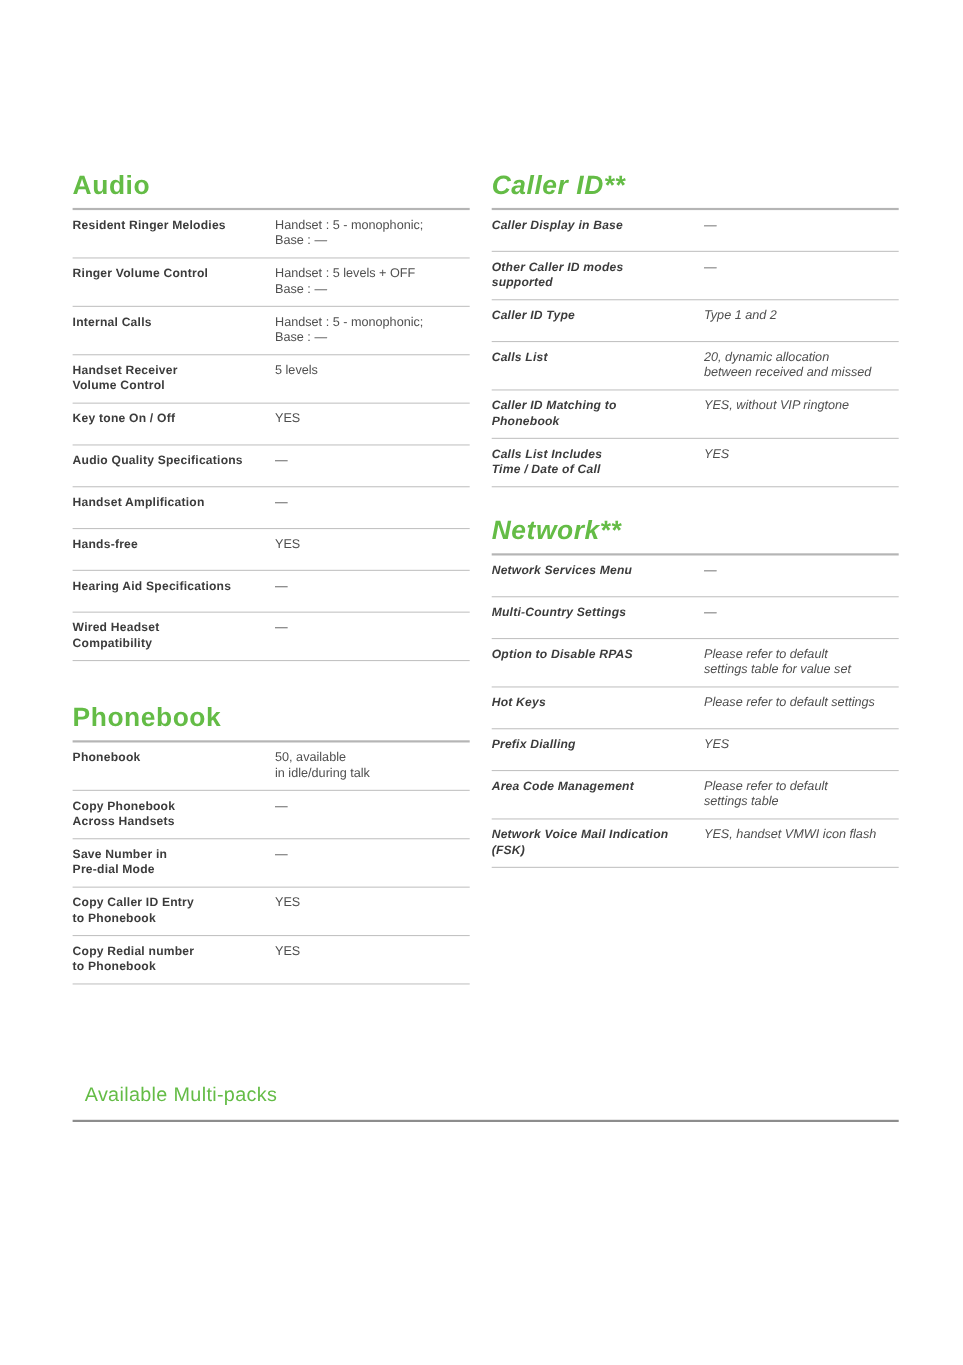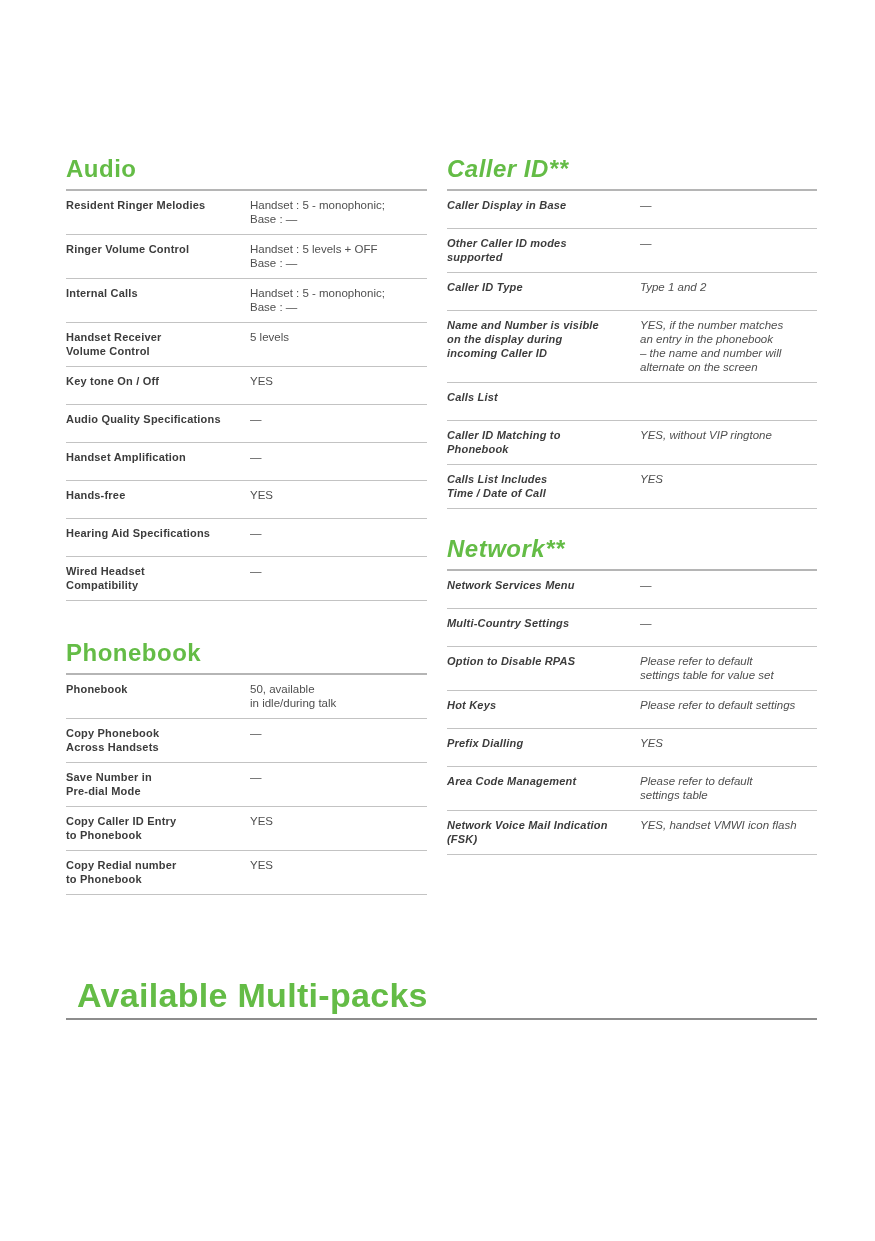--- a/index.html
+++ b/index.html
@@ -30,21 +30,21 @@
     letter-spacing: 0.2px; color: #3c3c3c; white-space: pre;
   }
   .spec-value {
     font-size: 11.5px; line-height: 14px;
     color: #4f4f4f; white-space: pre;
   }
 
   .multipacks { position: absolute; left: 66px; top: 980px; width: 751px; }
   .mp-title {
     margin: 0 0 8px 0; padding-left: 11px;
-    font-size: 34px; line-height: 30px; font-weight: bold;
+    font-size: 18px; line-height: 30px; font-weight: normal;
     letter-spacing: 0.3px; color: var(--accent, #64bc46);
   }
   .mp-rule { height: 2px; background: #8d8d8d; }
 
   .packs-row { position: relative; height: 170px; margin-top: 40px; }
   .pack { position: absolute; top: 0; transform: translateX(-50%); text-align: center; }
   .phones { display: flex; align-items: flex-end; justify-content: center; gap: 3px; height: 92px; }
 
   .handset { position: relative; width: 48px; height: 90px; flex: none; }
   .handset.first { width: 62px; }
@@ -180,30 +180,23 @@
         <div class="spec-row">
           <div class="spec-label">Other Caller ID modes
 supported</div>
           <div class="spec-value">—</div>
         </div>
         <div class="spec-row">
           <div class="spec-label">Caller ID Type</div>
           <div class="spec-value">Type 1 and 2</div>
         </div>
         <div class="spec-row">
-          <div class="spec-label">Name and Number is visible
-on the display during
-incoming Caller ID</div>
-          <div class="spec-value">YES, if the number matches
-an entry in the phonebook
-– the name and number will
-alternate on the screen</div>
-        </div>
-        <div class="spec-row">
           <div class="spec-label">Calls List</div>
+          <div class="spec-value">20, dynamic allocation
+between received and missed</div>
         </div>
         <div class="spec-row">
           <div class="spec-label">Caller ID Matching to
 Phonebook</div>
           <div class="spec-value">YES, without VIP ringtone</div>
         </div>
         <div class="spec-row">
           <div class="spec-label">Calls List Includes
 Time / Date of Call</div>
           <div class="spec-value">YES</div>

